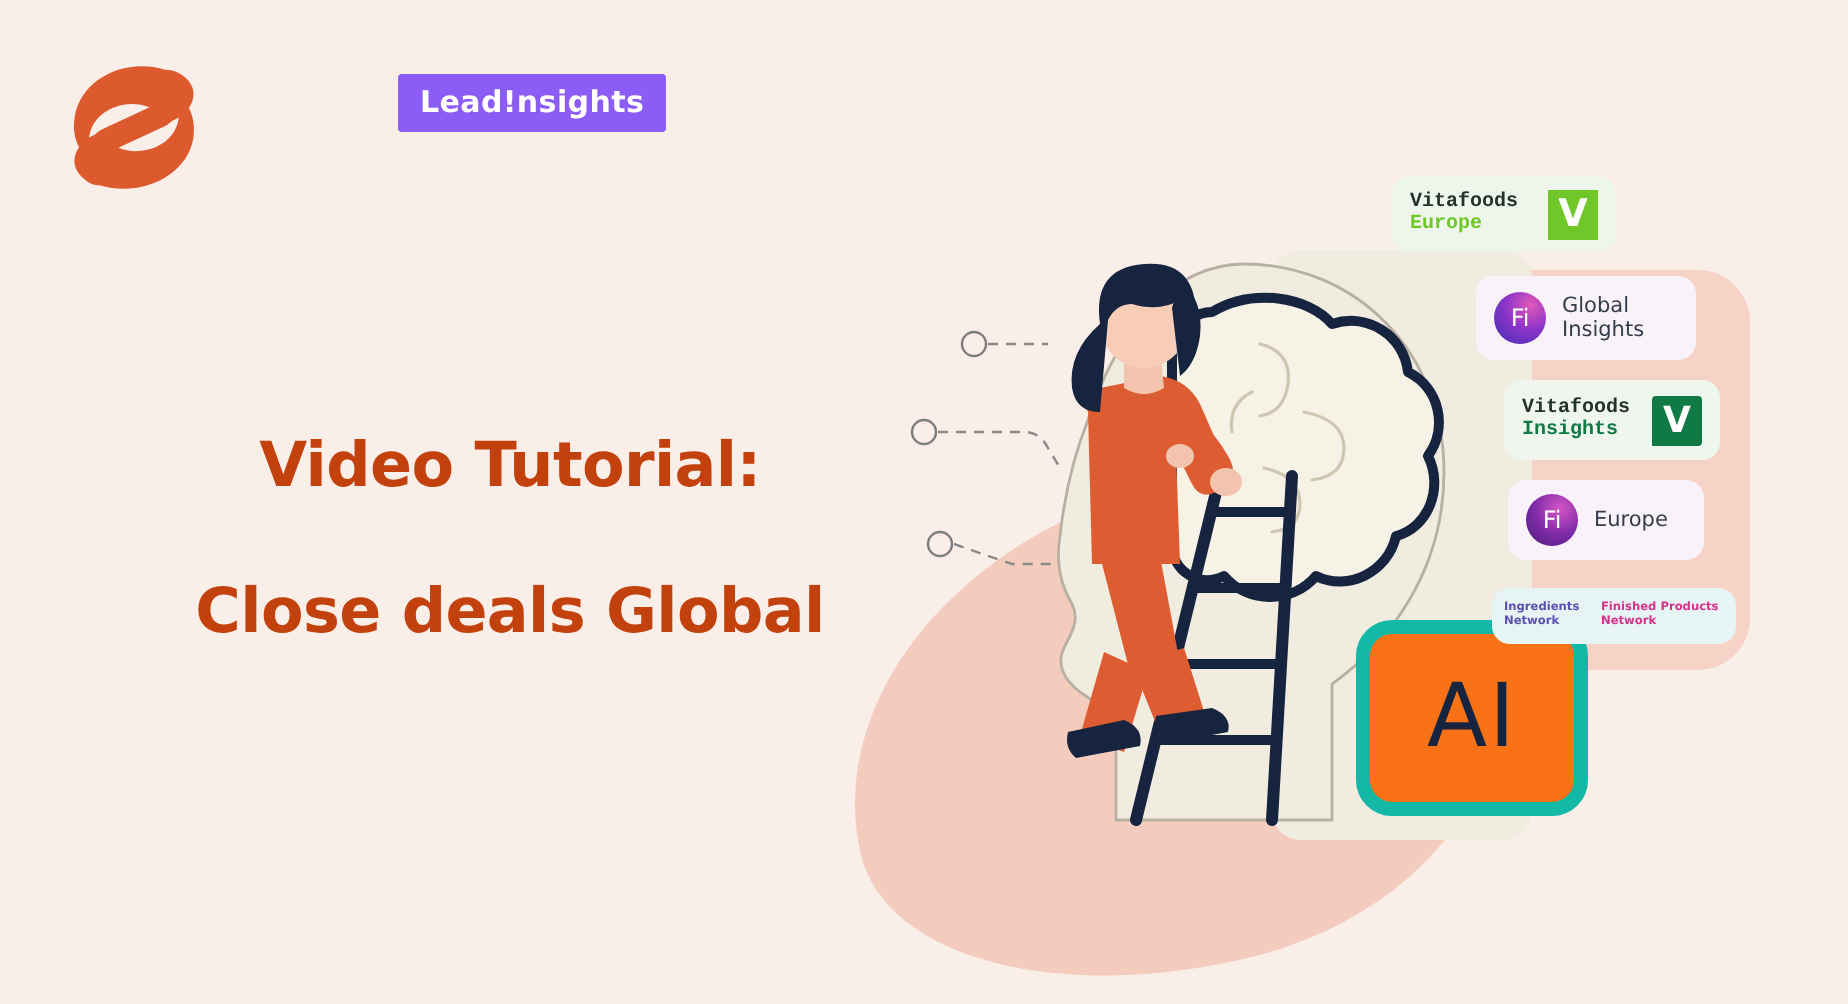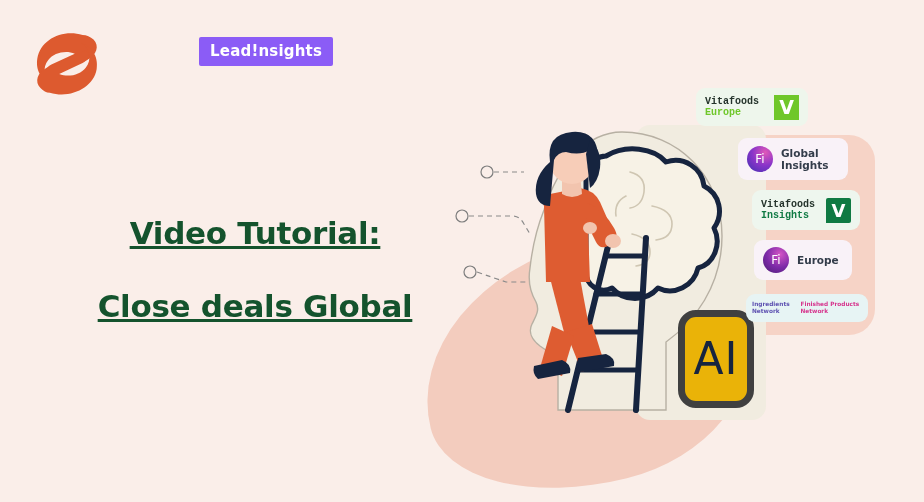--- a/index.html
+++ b/index.html
@@ -88,22 +88,21 @@
     font-family: "DejaVu Sans", sans-serif;
   }
 
   
   .headline {
     position: absolute;
     left: 0;
     top: 215px;
     width: 510px;
     text-align: center;
-    color: #14532d;
-    text-decoration: underline;
+    color: #c2410c;
   }
   .headline-line1 {
     font-size: 31px;
     font-weight: 700;
     letter-spacing: -0.3px;
     line-height: 1.2;
     font-family: "DejaVu Sans", sans-serif;
   }
   .headline-line2 {
     margin-top: 36px;
@@ -227,21 +226,21 @@
     justify-content: center;
     font-family: "DejaVu Sans", sans-serif;
     flex: none;
   }
   .fi-circle-purple {
     background: radial-gradient(circle at 65% 28%, #d455c6 0%, #7d2aa8 52%, #4a1d72 100%);
   }
   .card-label {
     margin-left: 8px;
     font-size: 10.5px;
-    font-weight: 700;
+    font-weight: 400;
     color: #333c4a;
     line-height: 1.15;
     font-family: "DejaVu Sans", sans-serif;
   }
   .card-label span { display: block; }
 
   .net-col {
     font-size: 5.8px;
     font-weight: 700;
     line-height: 1.2;
@@ -249,25 +248,25 @@
   }
   .net-ingredients { color: #5c4fb0; width: 52px; }
   .net-finished { color: #d6338c; width: 66px; }
   .net-col span { display: block; }
 
   
   .ai-box {
     position: absolute;
     left: 678px;
     top: 310px;
-    width: 76px;
+    width: 116px;
     height: 98px;
-    border: 7px solid #404040;
+    border: 7px solid #14b8a6;
     border-radius: 18px;
-    background: #eab308;
+    background: #f97316;
     display: flex;
     align-items: center;
     justify-content: center;
     box-sizing: border-box;
   }
   .ai-text {
     font-size: 44px;
     font-weight: 400;
     color: #16243f;
     letter-spacing: 1px;

